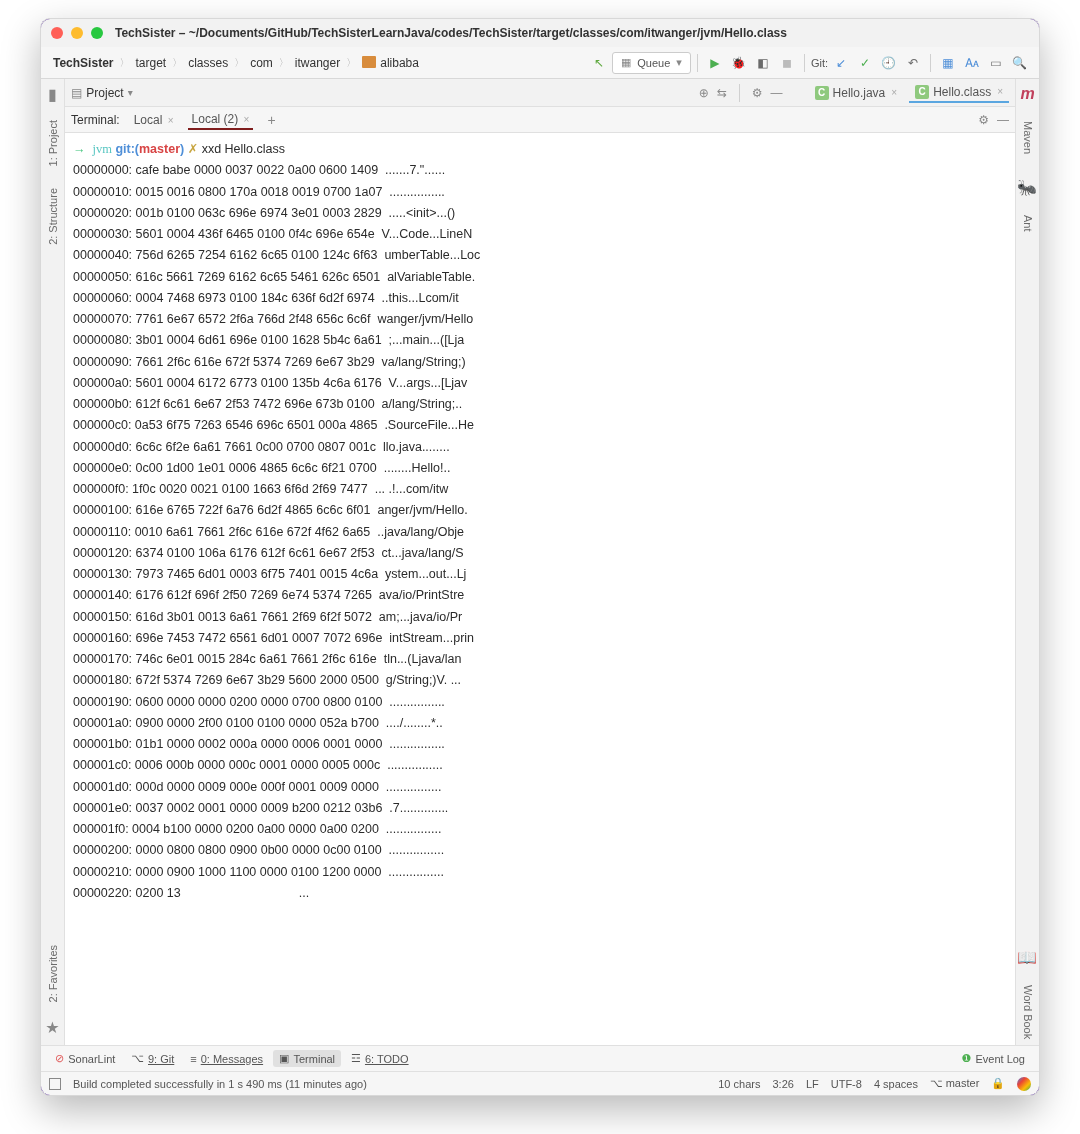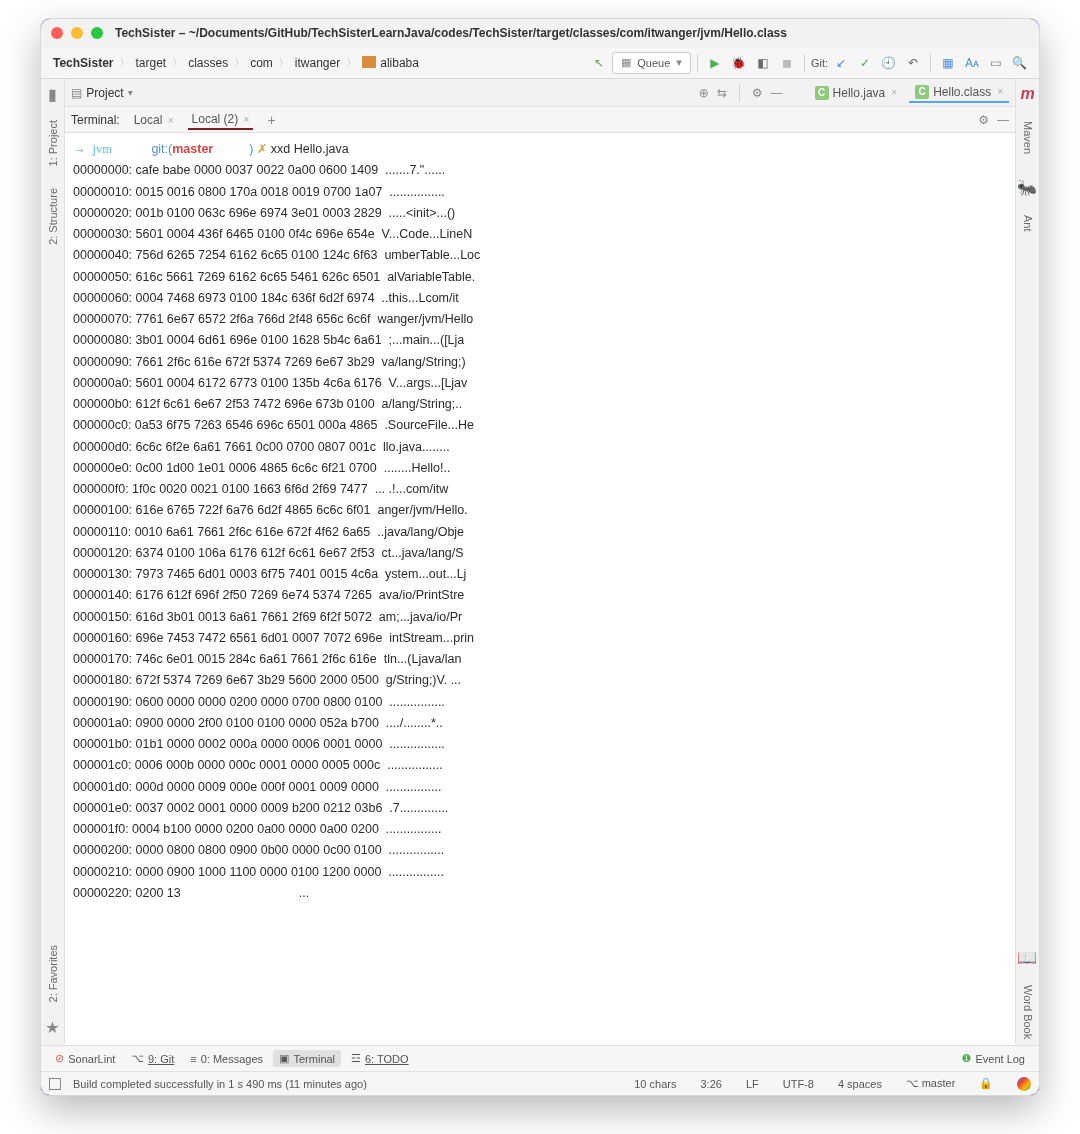--- a/index.html
+++ b/index.html
@@ -36,30 +36,30 @@
 .closex { color: #aaa; font-size: 10px; padding-left: 2px; }
 .termtabs { height: 26px; border-bottom: 1px solid #e0e0e0; display: flex; align-items: center; padding: 0 6px; gap: 10px; font-size: 12px; background: #f6f6f6; }
 .termtabs .lbl { color: #333; }
 .termtabs .tab { color: #555; padding: 2px 4px; }
 .termtabs .tab.active { border-bottom: 2px solid #7f1d1d; }
 .termtabs .plus { font-size: 14px; color: #888; padding: 0 4px; }
 .termtabs .right { margin-left: auto; display: flex; gap: 8px; color: #888; }
 .terminal { flex: 1; background: #fff; padding: 6px 8px; font-family: Menlo, Monaco, "Courier New", monospace; font-size: 12.5px; line-height: 1.62; color: #2b2b2b; overflow: hidden; white-space: pre; }
 .prompt .arrow { color: #3fc47a; }
 .prompt .cwd { color: #58c6c2; font-family: Liberation Serif, serif; }
-.prompt .git { color: #4f8fd8; font-weight: normal; margin-left: 36px; }
+.prompt .git { color: #4f8fd8; font-weight: bold; }
 .prompt .branch { color: #d84545; font-weight: bold; }
 .prompt .x { color: #c8a642; }
 .bottombar { height: 26px; border-top: 1px solid #e0e0e0; background: #f6f6f6; display: flex; align-items: center; padding: 0 8px; gap: 4px; font-size: 11px; color: #555; }
 .bitem { display: flex; align-items: center; gap: 4px; padding: 2px 6px; }
 .bitem.active { background: #e0e0e0; border-radius: 3px; }
 .evlog { margin-left: auto; }
 .statusbar { height: 24px; border-top: 1px solid #e0e0e0; background: #f6f6f6; display: flex; align-items: center; padding: 0 8px; gap: 12px; font-size: 11px; color: #555; }
 .sq { width: 12px; height: 12px; border: 1.5px solid #888; display: inline-block; }
-.status-right { margin-left: auto; display: flex; gap: 24px; align-items: center; justify-content: space-between; }
+.status-right { margin-left: auto; display: flex; gap: 12px; align-items: center; justify-content: space-between; }
 .gbadge { width: 14px; height: 14px; border-radius: 50%; background: linear-gradient(135deg,#4285f4,#ea4335,#fbbc05,#34a853); }
 .lock { font-size: 11px; }
 </style>
 </head>
 <body>
 
 <div class="window">
 
   <div class="titlebar">
     <div class="traffic">
@@ -151,21 +151,21 @@
         <span class="lbl">Terminal:</span>
         <span class="tab"><span>Local</span> <span class="closex">×</span></span>
         <span class="tab active"><span>Local (2)</span> <span class="closex">×</span></span>
         <span class="plus">+</span>
         <div class="right">
           <span>⚙</span>
           <span>—</span>
         </div>
       </div>
 
-      <div class="terminal"><span class="prompt"><span class="arrow">→</span>  <span class="cwd">jvm</span> <span class="git">git:(</span><span class="branch">master</span><span class="git">)</span> <span class="x">✗</span> <span>xxd Hello.java</span></span>
+      <div class="terminal"><span class="prompt"><span class="arrow">→</span>  <span class="cwd">jvm</span> <span class="git">git:(</span><span class="branch">master</span><span class="git">)</span> <span class="x">✗</span> <span>xxd Hello.class</span></span>
 <span id="xxd-output">00000000: cafe babe 0000 0037 0022 0a00 0600 1409  .......7."......
 00000010: 0015 0016 0800 170a 0018 0019 0700 1a07  ................
 00000020: 001b 0100 063c 696e 6974 3e01 0003 2829  .....&lt;init&gt;...()
 00000030: 5601 0004 436f 6465 0100 0f4c 696e 654e  V...Code...LineN
 00000040: 756d 6265 7254 6162 6c65 0100 124c 6f63  umberTable...Loc
 00000050: 616c 5661 7269 6162 6c65 5461 626c 6501  alVariableTable.
 00000060: 0004 7468 6973 0100 184c 636f 6d2f 6974  ..this...Lcom/it
 00000070: 7761 6e67 6572 2f6a 766d 2f48 656c 6c6f  wanger/jvm/Hello
 00000080: 3b01 0004 6d61 696e 0100 1628 5b4c 6a61  ;...main...([Lja
 00000090: 7661 2f6c 616e 672f 5374 7269 6e67 3b29  va/lang/String;)
@@ -211,21 +211,21 @@
     <div class="bitem">
         <span style="color:#e05a5a">⊘</span>
         <span>SonarLint</span>
       </div>
     <div class="bitem">
         <span>⌥</span>
         <span style="text-decoration:underline">9: Git</span>
       </div>
     <div class="bitem">
         <span>≡</span>
-        <span style="">0: Messages</span>
+        <span style="text-decoration:underline">0: Messages</span>
       </div>
     <div class="bitem active">
         <span>▣</span>
         <span>Terminal</span>
       </div>
     <div class="bitem">
         <span>☲</span>
         <span style="text-decoration:underline">6: TODO</span>
       </div>
     <div class="bitem evlog">

